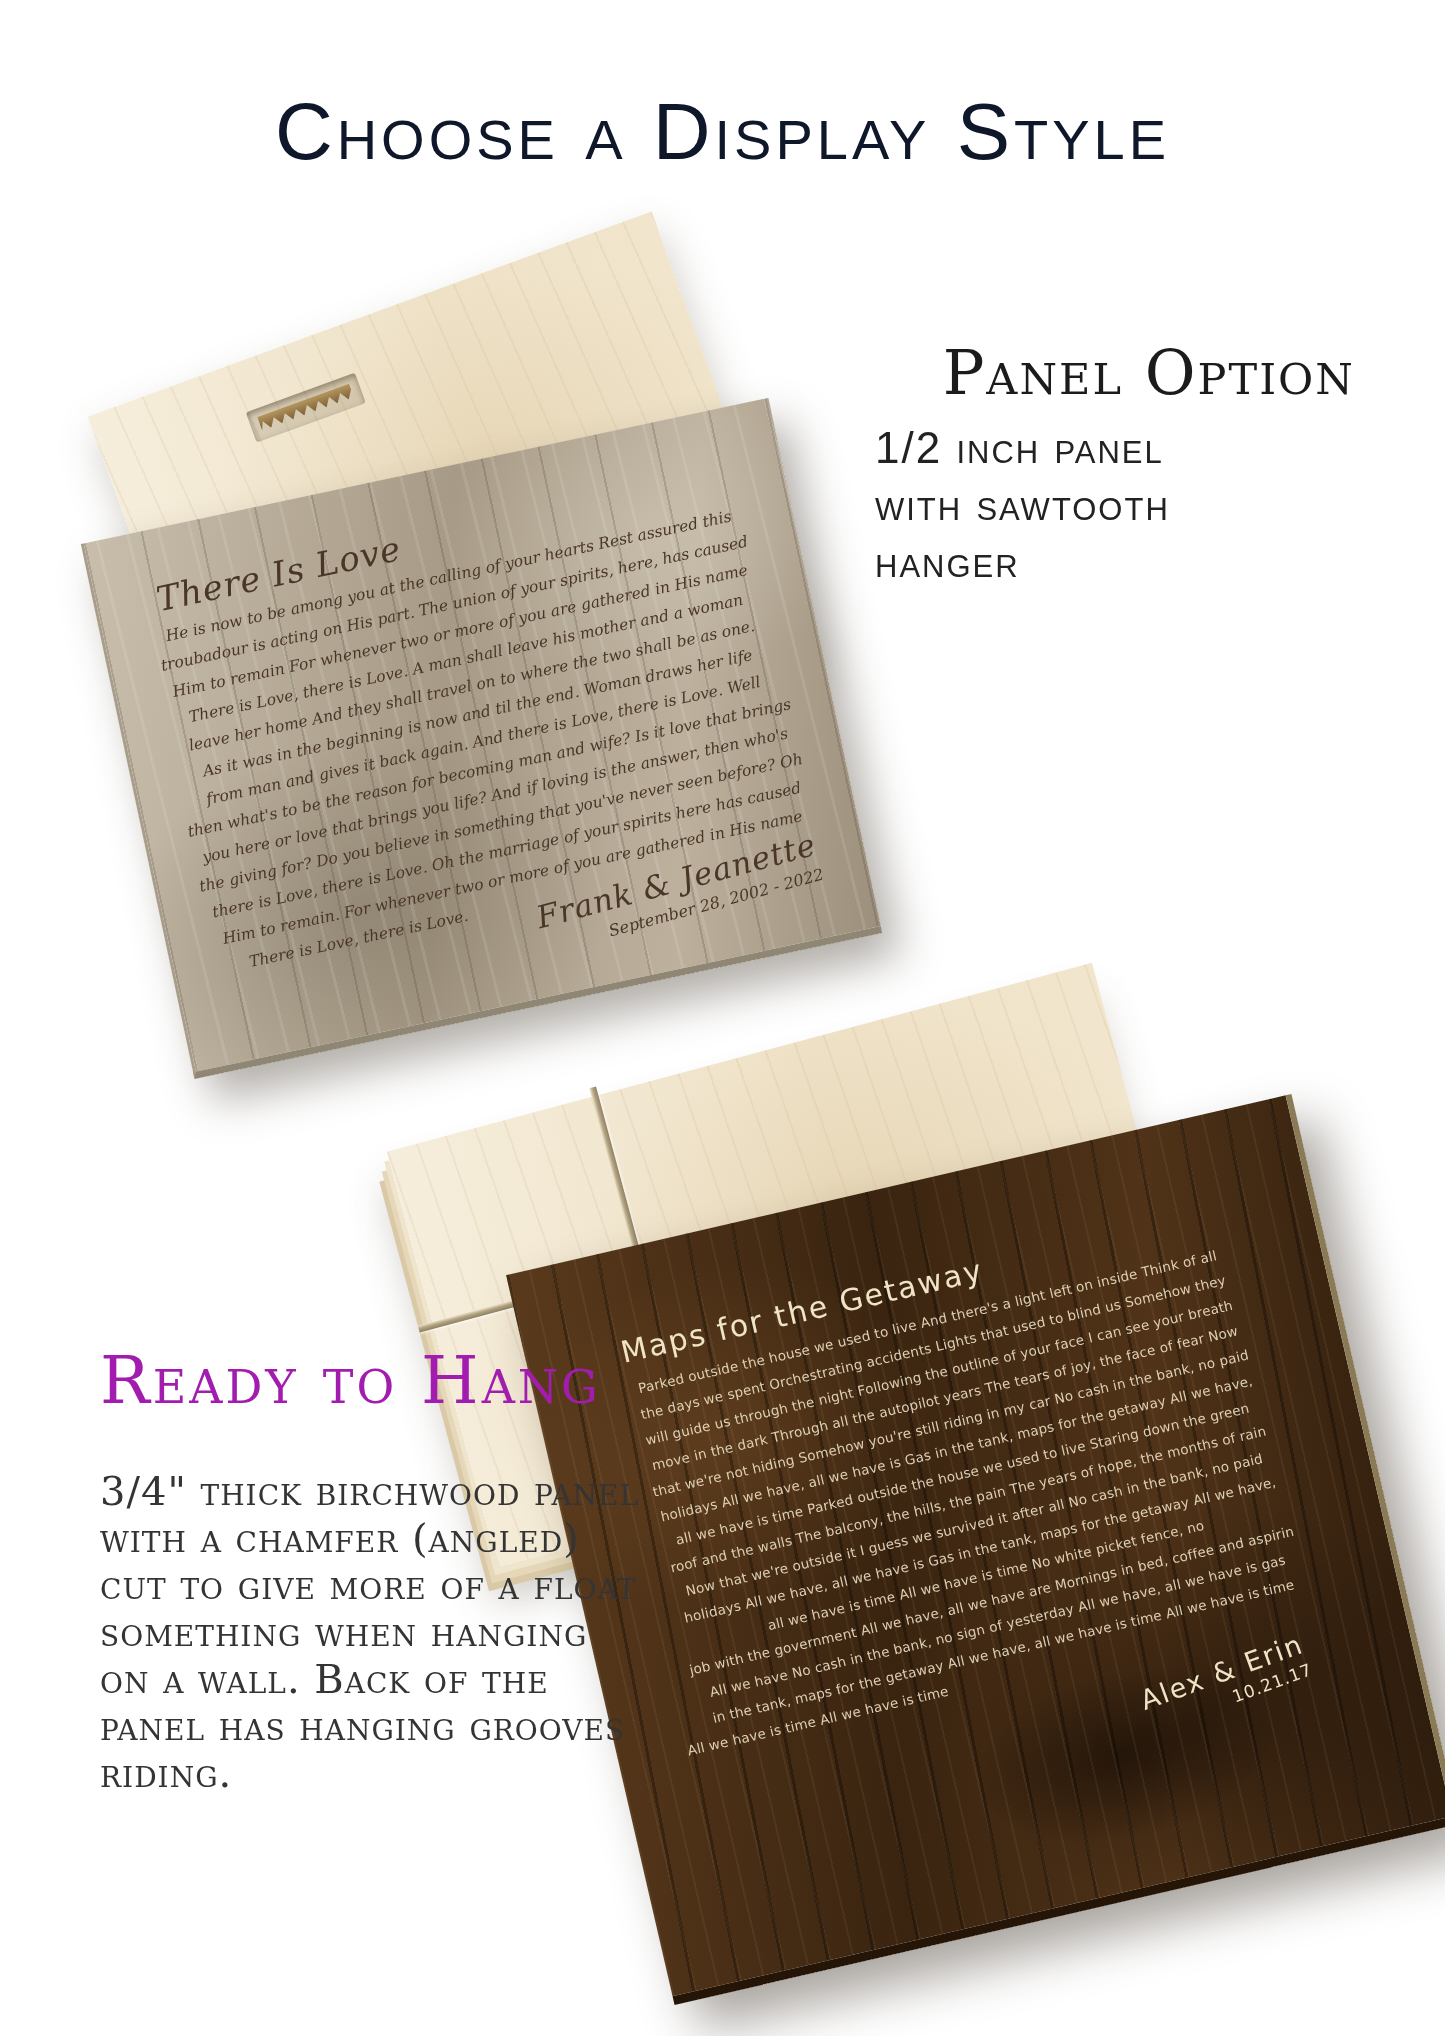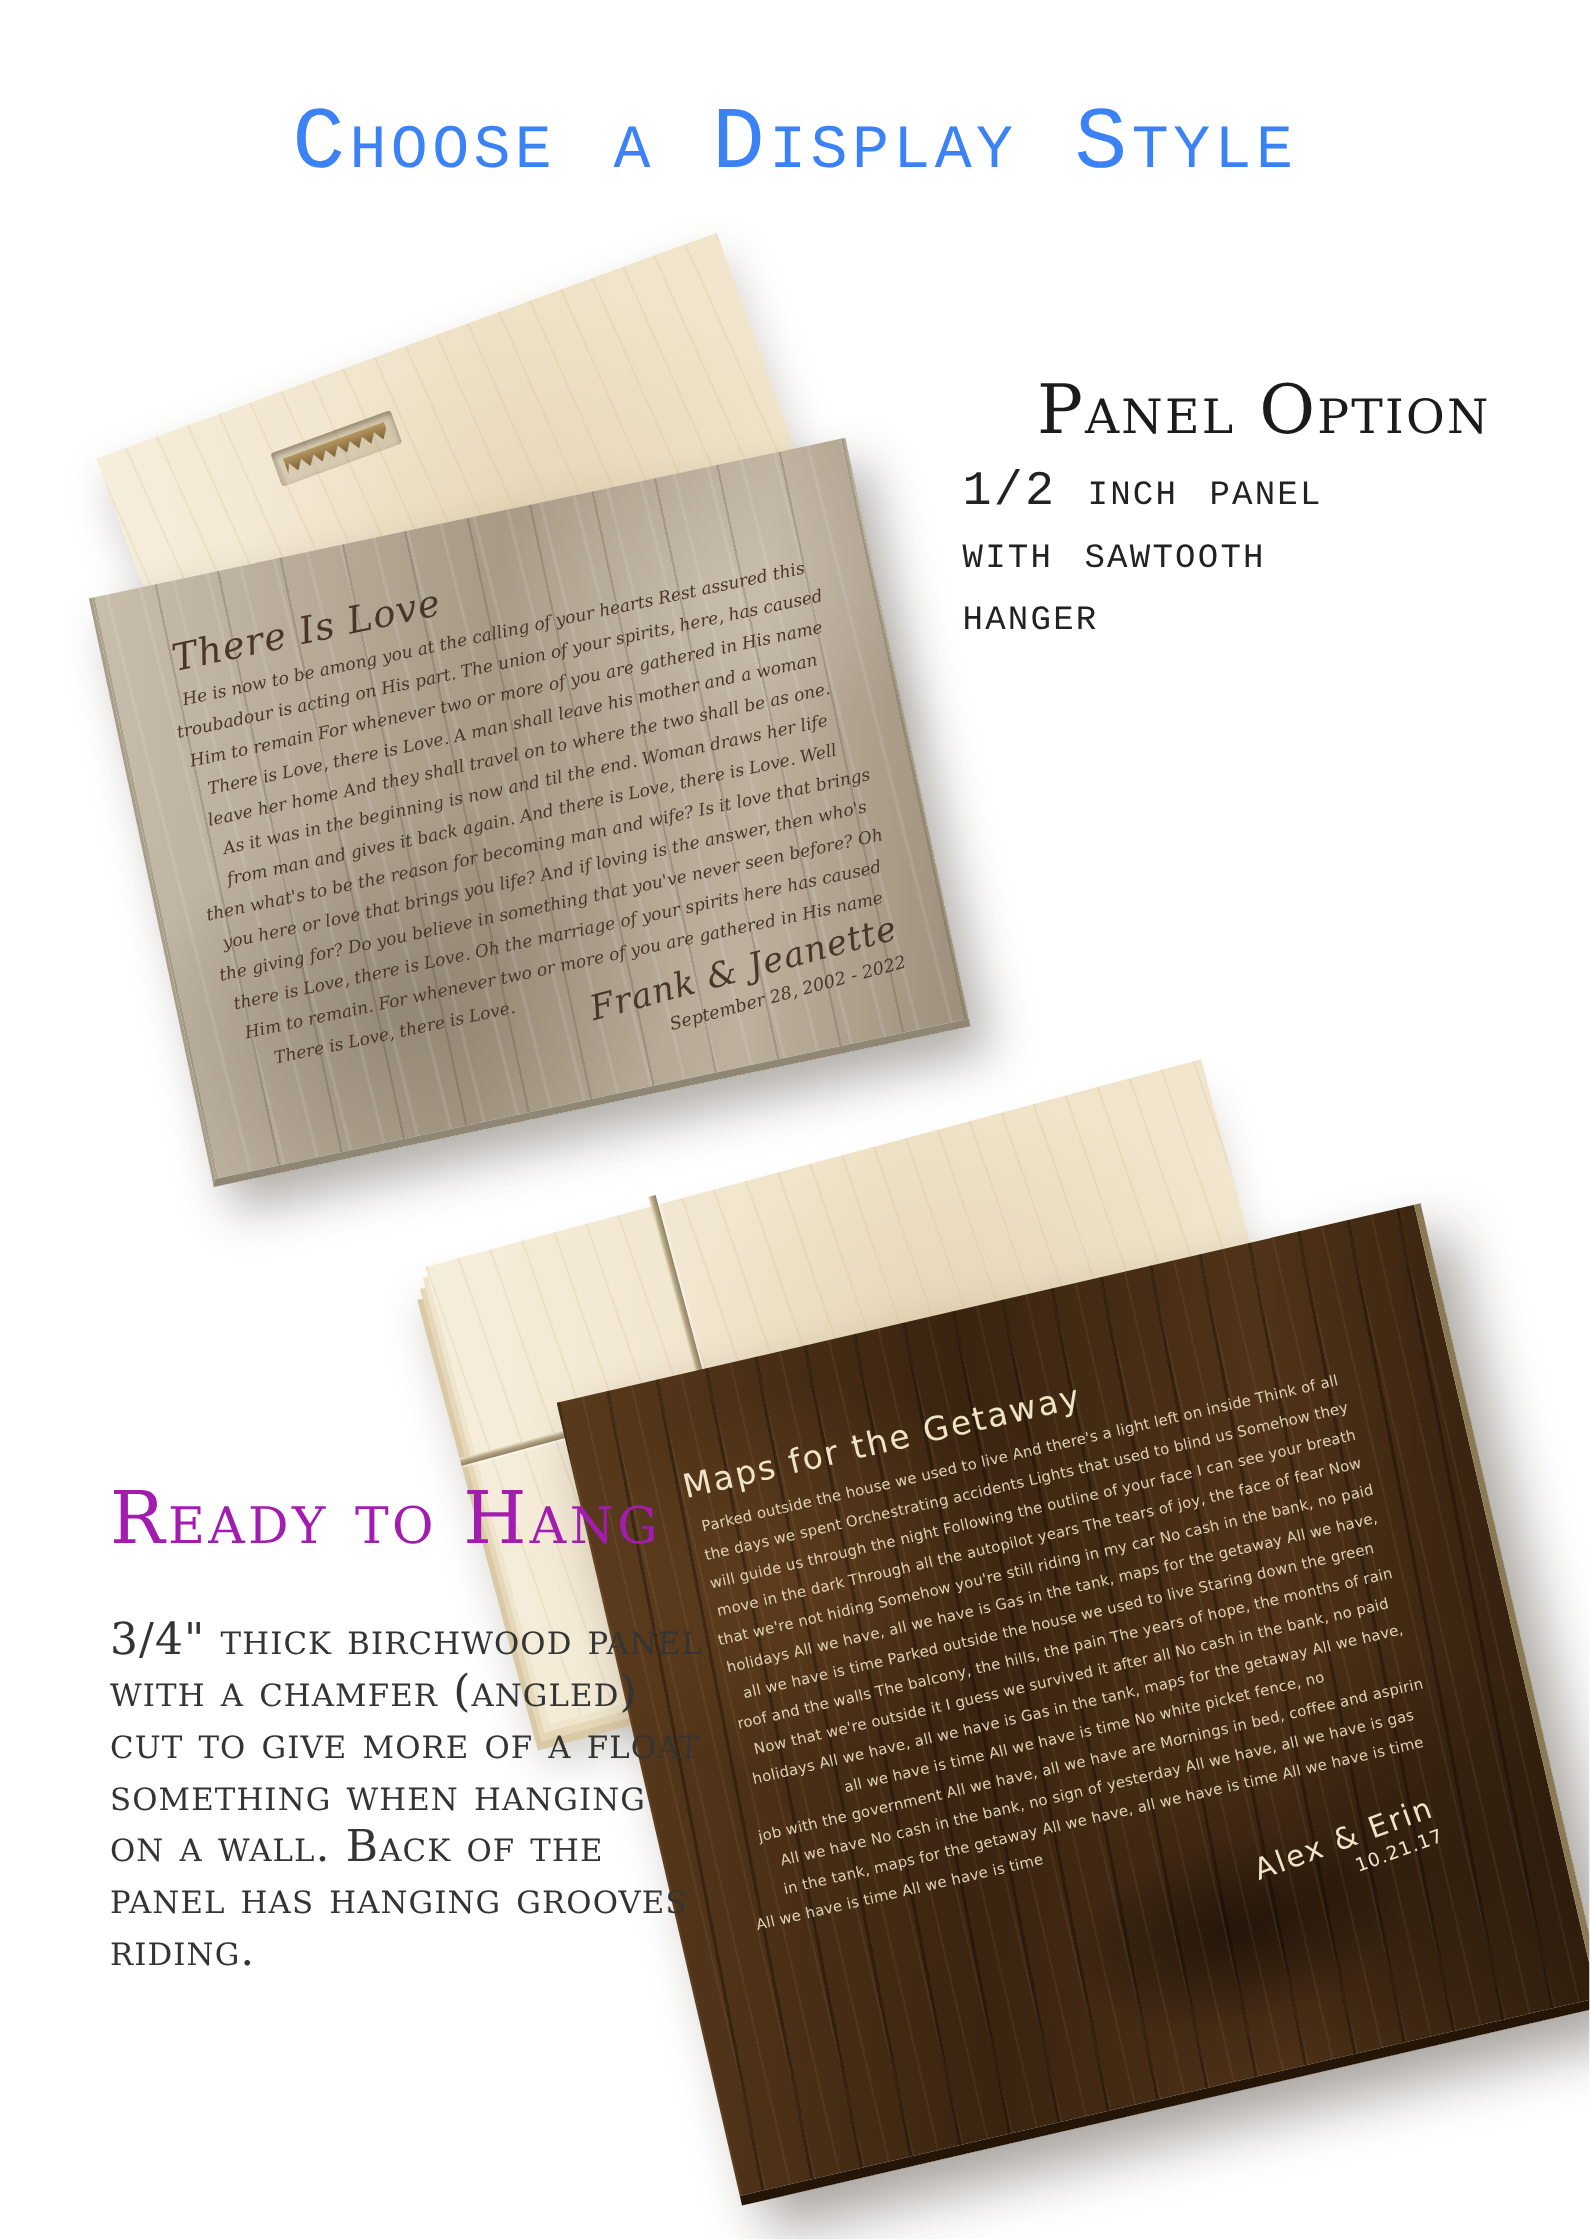--- a/index.html
+++ b/index.html
@@ -1,26 +1,26 @@
 <!DOCTYPE html>
 <html><head>
 <meta charset="utf-8">
 <style>
   html,body{margin:0;padding:0;background:#ffffff;}
   .canvas{position:relative;width:1445px;height:2036px;background:#ffffff;overflow:hidden;
           font-family:"Liberation Serif", serif;}
 
   
   .main-title{position:absolute;top:86px;left:0;width:1445px;text-align:center;
-    font-family:Liberation Mono, monospace;font-variant:small-caps;font-size:80px;
-    letter-spacing:4px;color:#3b82f6;white-space:nowrap;}
+    font-family:Liberation Sans, sans-serif;font-variant:small-caps;font-size:80px;
+    letter-spacing:4px;color:#0f172a;white-space:nowrap;}
   .panel-option-block{position:absolute;left:875px;top:340px;width:480px;color:#1b1b1b;}
   .panel-option-heading{font-family:"DejaVu Serif", serif;font-variant:small-caps;
     font-size:62px;letter-spacing:2px;line-height:1.05;white-space:nowrap;text-align:right;}
-  .panel-option-sub{margin-top:14px;font-family:Liberation Mono, monospace;font-variant:small-caps;
+  .panel-option-sub{margin-top:14px;font-family:Liberation Sans, sans-serif;font-variant:small-caps;
     font-size:44px;letter-spacing:2px;line-height:57px;color:#222222;}
   .ready-heading{position:absolute;left:100px;top:1342px;font-family:"DejaVu Serif", serif;
     font-variant:small-caps;font-size:66px;letter-spacing:3px;color:#a21caf;white-space:nowrap;}
   .ready-desc{position:absolute;left:100px;top:1468px;width:560px;
     font-family:"DejaVu Serif", serif;font-variant:small-caps;font-size:40px;
     letter-spacing:1px;line-height:47px;color:#343434;}
 
   
   .birch{position:absolute;
     background:

